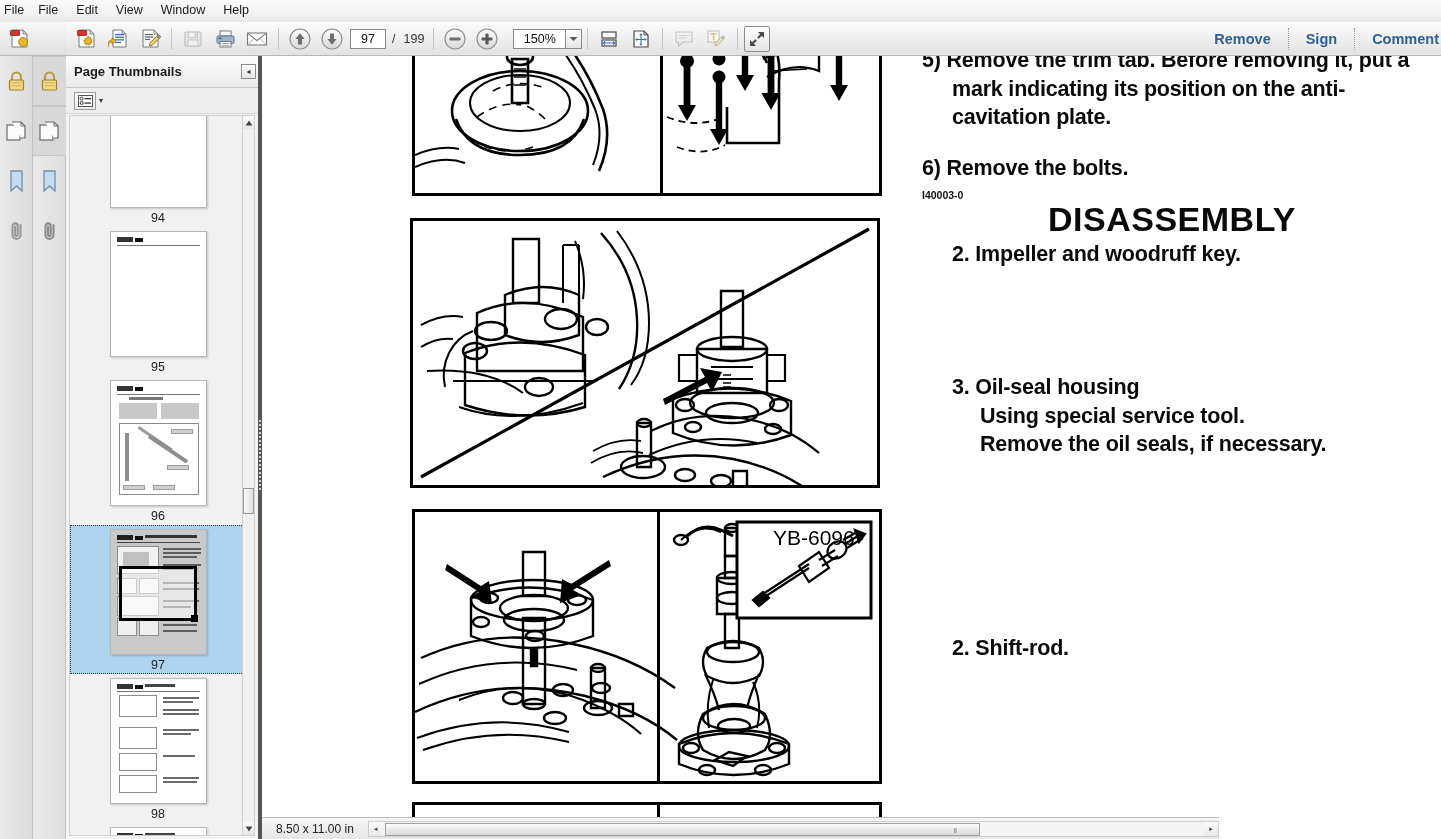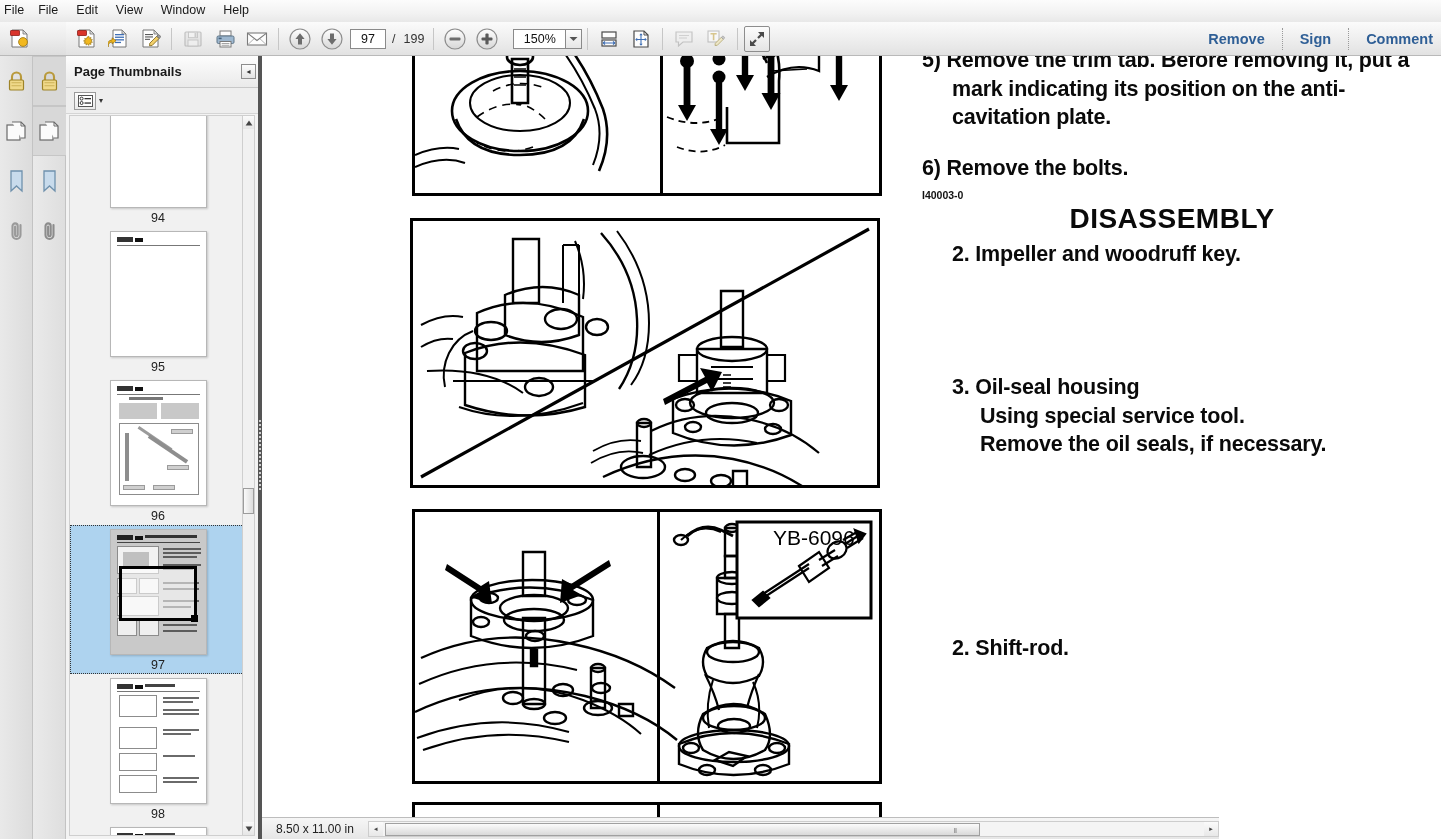--- a/index.html
+++ b/index.html
@@ -269,21 +269,21 @@
   .hang1 { padding-left: 30px; text-indent: -30px; }
   .hang2 { padding-left: 58px; text-indent: -28px; }
   .hang3 { padding-left: 58px; text-indent: 0; }
   .figref {
     font-size: 10.5px; font-weight: bold; color:#111;
     line-height: 12px; letter-spacing:0px;
     font-family:"Liberation Sans",sans-serif;
   }
   .disassembly {
     text-align: center;
-    font-size: 28px; font-weight: bold;
+    font-size: 34px; font-weight: bold;
     letter-spacing: 0.5px;
     margin: 4px 0 6px 0;
   }
   .yb-label{
     position:absolute; font-size:21px; font-weight:normal; color:#000;
     letter-spacing:0px;
   }
 
   
   .statusbar {
@@ -519,21 +519,21 @@
         <path d="M10 2 h6 v6 l-2.2 -2.2 l-3 3 l-1.6 -1.6 l3 -3 z" fill="#4a4a4a"></path>
         <path d="M8 16 h-6 v-6 l2.2 2.2 l3 -3 l1.6 1.6 l-3 3 z" fill="#4a4a4a"></path>
       </svg>
     </div>
 
     <div class="tb-right">
       <div class="tb-right-btn">Remove</div>
       <div class="tb-right-sep"></div>
       <div class="tb-right-btn">Sign</div>
       <div class="tb-right-sep"></div>
-      <div class="tb-right-btn" style="padding-right:8px">Comment</div>
+      <div class="tb-right-btn" style="padding-right:2px">Comment</div>
     </div>
   </div>
 
   <div class="ghost-toolbar">
     <div class="tb-btn">
       <svg width="21" height="21" viewBox="0 0 21 21">
         <path d="M3 2 h11 l4 4 v13 h-15 z" fill="#fefefe" stroke="#777" stroke-width="1"></path>
         <path d="M14 2 v4 h4 z" fill="#dcdcdc" stroke="#777" stroke-width="0.8"></path>
         <rect x="1.5" y="2.5" width="9" height="5" rx="0.6" fill="#d9342b" stroke="#8e1d17" stroke-width="0.8"></rect>
         <circle cx="14" cy="14" r="4.4" fill="#f2b81f" stroke="#9b7309" stroke-width="0.8"></circle>

